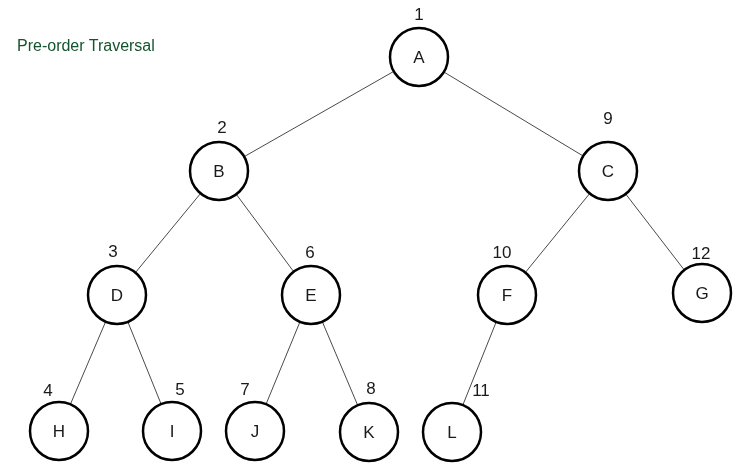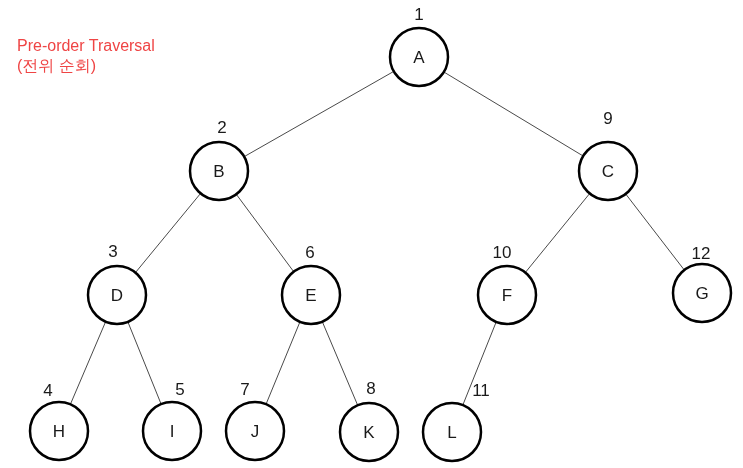--- a/index.html
+++ b/index.html
@@ -14,21 +14,21 @@
     background: #ffffff;
     font-family: "Liberation Sans", "DejaVu Sans", sans-serif;
     overflow: hidden;
   }
   .title-block {
     position: absolute;
     left: 17px;
     top: 36px;
     font-size: 16px;
     line-height: 20px;
-    color: #ef4444;
+    color: #14532d;
     white-space: nowrap;
   }
   .tree-svg {
     position: absolute;
     left: 0;
     top: 0;
   }
   .tree-svg line {
     stroke: #4a4a4a;
     stroke-width: 1;
@@ -43,21 +43,20 @@
     font-family: "Liberation Sans", "DejaVu Sans", sans-serif;
     font-size: 17px;
   }
 </style>
 </head>
 <body>
 
 <div class="canvas">
   <div class="title-block">
     <div>Pre-order Traversal</div>
-    <div>(전위 순회)</div>
   </div>
   <svg class="tree-svg" width="743" height="468" viewBox="0 0 743 468">
       <line x1="419" y1="57" x2="219" y2="171" stroke="#4a4a4a"></line>
       <line x1="419" y1="57" x2="608" y2="171" stroke="#4a4a4a"></line>
       <line x1="219" y1="171" x2="117" y2="295" stroke="#4a4a4a"></line>
       <line x1="219" y1="171" x2="311" y2="295" stroke="#4a4a4a"></line>
       <line x1="608" y1="171" x2="507" y2="295" stroke="#4a4a4a"></line>
       <line x1="608" y1="171" x2="702" y2="293" stroke="#4a4a4a"></line>
       <line x1="117" y1="295" x2="59" y2="431" stroke="#4a4a4a"></line>
       <line x1="117" y1="295" x2="172" y2="431" stroke="#4a4a4a"></line>

